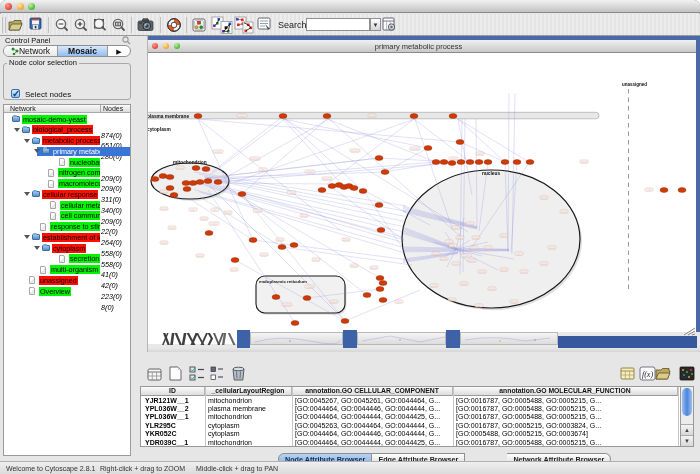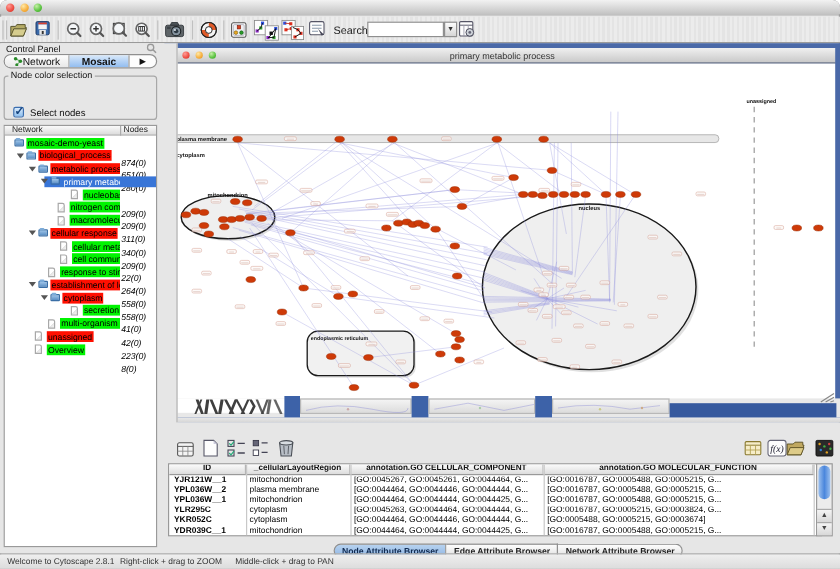--- a/index.html
+++ b/index.html
@@ -737,20 +737,20 @@
       </div>
       <div class="abs" style="left:543px;top:34px;width:14px;height:61px;background:#ececec;border:1px solid #999;">
         <div class="abs" style="left:1px;top:1px;width:10px;height:28px;background:linear-gradient(90deg,#9cc0ee,#4a86dc 50%,#9cc0ee);border-radius:5px;"></div>
         <div class="abs" style="left:0px;top:37px;width:12px;height:11px;background:linear-gradient(#f4f4f4,#d8d8d8);border-top:1px solid #aaa;font-size:6px;text-align:center;line-height:10px;color:#444;">▲</div>
         <div class="abs" style="left:0px;top:48px;width:12px;height:11px;background:linear-gradient(#f4f4f4,#d8d8d8);border-top:1px solid #aaa;font-size:6px;text-align:center;line-height:10px;color:#444;">▼</div>
       </div>
     </div>
   <div id="dtabs">
     <div class="dt" style="border-left:1px solid #8f8f8f;border-radius:6px 0 0 6px;background:linear-gradient(#b7d2ef,#8fb6e4);color:#102a50;">Node Attribute Browser</div>
     <div class="dt">Edge Attribute Browser</div>
-    <div class="dt" style="border-radius:0 6px 6px 0;">Network Attribute Browser</div>
+    <div class="dt" style="border-radius:0 6px 6px 0;margin-left:42px;">Network Attribute Browser</div>
   </div>
   <div id="statusbar">
     <span class="abs" style="left:6px;top:3px;">Welcome to Cytoscape 2.8.1</span>
     <span class="abs" style="left:100px;top:3px;">Right-click + drag to ZOOM</span>
     <span class="abs" style="left:196px;top:3px;">Middle-click + drag to PAN</span>
   </div>
 </div>
 
 </body></html>

